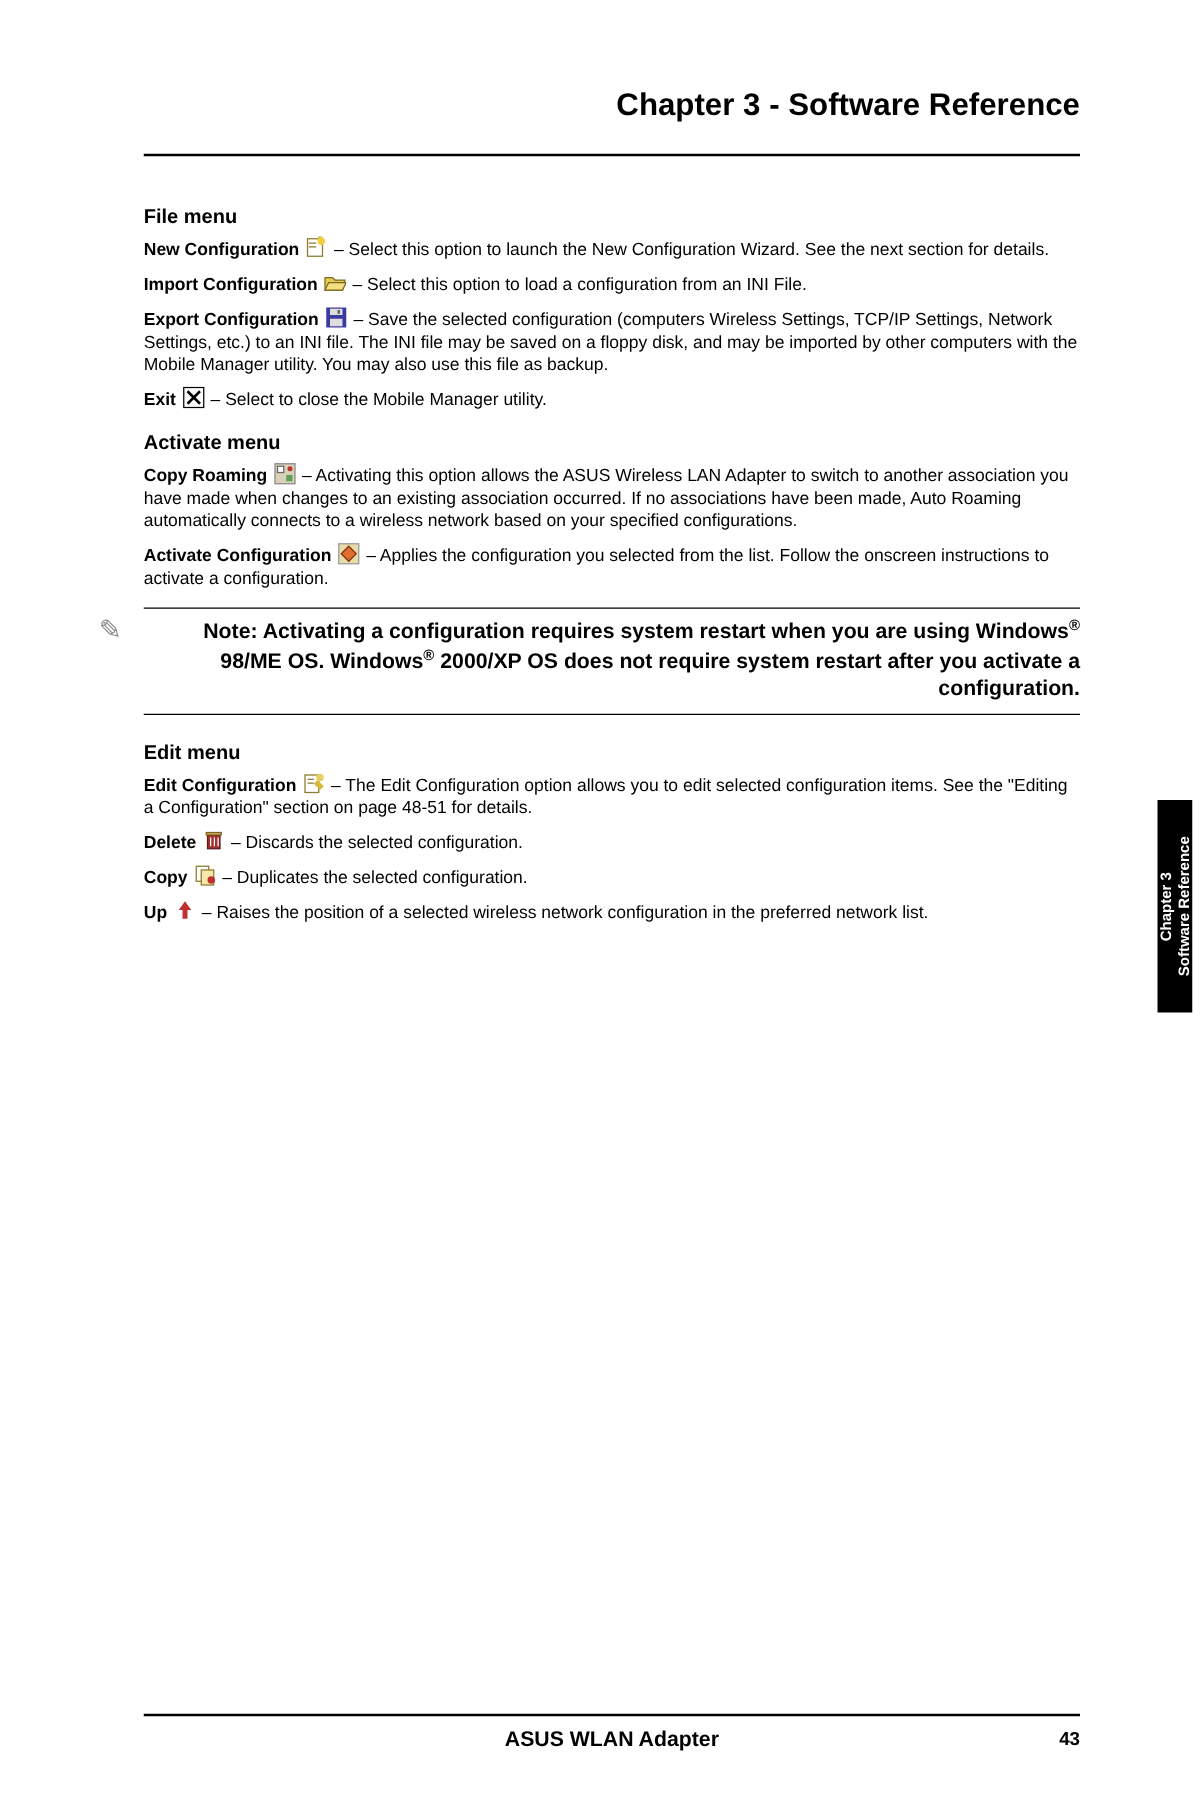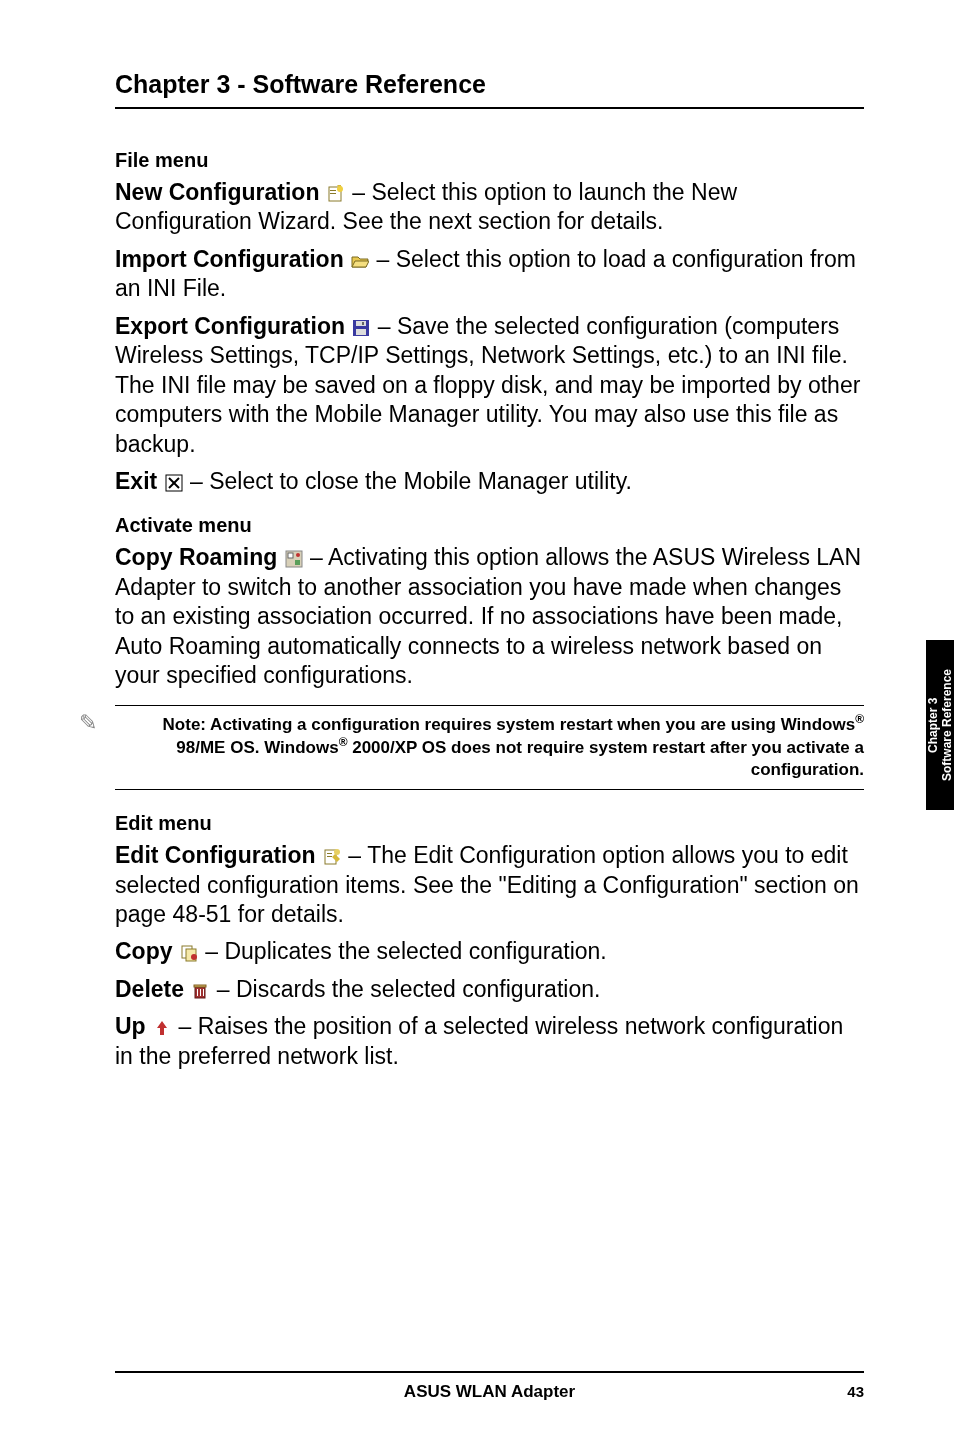--- a/index.html
+++ b/index.html
@@ -12,33 +12,33 @@
     color: #000;
   }
   .page {
     padding: 70px 90px 40px 115px;
     height: 100%;
     position: relative;
   }
   .chapter-title {
     font-size: 25px;
     font-weight: bold;
-    text-align: left;
-    padding-bottom: 8px;
+    text-align: right;
+    padding-bottom: 24px;
     border-bottom: 2px solid #000;
     margin-bottom: 40px;
   }
   .section-heading {
-    font-size: 20px;
+    font-size: 16px;
     font-weight: bold;
     margin-top: 18px;
     margin-bottom: 6px;
   }
   p.body {
-    font-size: 23px;
+    font-size: 14px;
     line-height: 1.28;
     margin-bottom: 8px;
   }
   .bold { font-weight: bold; }
   .sup { font-size: 12px; vertical-align: super; }
   .iconbox {
     display: inline-block;
     width: 18px;
     height: 18px;
     vertical-align: -3px;
@@ -153,20 +153,26 @@
 
   <p class="body">
     <span class="bold">Copy Roaming </span><span class="iconbox"><svg viewBox="0 0 18 18">
           <rect x="1" y="1" width="16" height="16" fill="#d8d0b8" stroke="#888"></rect>
           <rect x="3" y="3" width="5" height="5" fill="#fff" stroke="#666"></rect>
           <rect x="10" y="10" width="5" height="5" fill="#5a9e5a"></rect>
           <circle cx="13" cy="5" r="2" fill="#c03030"></circle>
         </svg></span><span> – Activating this option allows the ASUS Wireless LAN Adapter to switch to another association you have made when changes to an existing association occurred. If no associations have been made, Auto Roaming automatically connects to a wireless network based on your specified configurations.</span>
   </p>
 
+  <p class="body">
+    <span class="bold">Activate Configuration </span><span class="iconbox"><svg viewBox="0 0 18 18">
+          <rect x="1" y="1" width="16" height="16" fill="#e8dca8" stroke="#999"></rect>
+          <polygon points="9,3 15,9 9,15 3,9" fill="#e07030" stroke="#803010"></polygon>
+        </svg></span><span> – Applies the configuration you selected from the list. Follow the onscreen instructions to activate a configuration.</span>
+  </p>
 
   <div class="note-block">
     <span class="note-pencil">✎</span>
     <div class="note-text">
       <span>Note: Activating a configuration requires system restart when you are using Windows</span><span class="sup">®</span><span> 98/ME OS. Windows</span><span class="sup">®</span><span> 2000/XP OS does not require system restart after you activate a configuration.</span>
     </div>
   </div>
 
   <div class="section-heading">Edit menu</div>
 
@@ -175,38 +181,38 @@
           <rect x="2" y="2" width="11" height="14" fill="#fff" stroke="#8a7a2a"></rect>
           <rect x="4" y="5" width="5" height="1" fill="#8a7a2a"></rect>
           <rect x="4" y="8" width="5" height="1" fill="#8a7a2a"></rect>
           <polygon points="12,6 17,11 14,14 9,9" fill="#d6b93a"></polygon>
           <circle cx="14" cy="4" r="3" fill="#e8d060"></circle>
         </svg></span><span> – The Edit Configuration option allows you to edit selected configuration items. See the "Editing a Configuration" section on page 48-51 for details.</span>
   </p>
 
 
   <p class="body">
-    <span class="bold">Copy </span><span class="iconbox"><svg viewBox="0 0 18 18">
-          <rect x="2" y="2" width="10" height="12" fill="#fff" stroke="#8a7a2a"></rect>
-          <rect x="6" y="5" width="10" height="12" fill="#f5e8a8" stroke="#8a7a2a"></rect>
-          <circle cx="14" cy="13" r="3" fill="#c03030"></circle>
-        </svg></span><span> – Duplicates the selected configuration.</span>
-  </p>
-
-  <p class="body">
     <span class="bold">Delete </span><span class="iconbox"><svg viewBox="0 0 18 18">
           <rect x="4" y="5" width="10" height="11" fill="#a03030" stroke="#601818"></rect>
           <rect x="3" y="3" width="12" height="2" fill="#d0b060" stroke="#806020"></rect>
           <rect x="6" y="7" width="1" height="7" fill="#fff"></rect>
           <rect x="9" y="7" width="1" height="7" fill="#fff"></rect>
           <rect x="12" y="7" width="1" height="7" fill="#fff"></rect>
         </svg></span><span> – Discards the selected configuration.</span>
   </p>
 
   <p class="body">
+    <span class="bold">Copy </span><span class="iconbox"><svg viewBox="0 0 18 18">
+          <rect x="2" y="2" width="10" height="12" fill="#fff" stroke="#8a7a2a"></rect>
+          <rect x="6" y="5" width="10" height="12" fill="#f5e8a8" stroke="#8a7a2a"></rect>
+          <circle cx="14" cy="13" r="3" fill="#c03030"></circle>
+        </svg></span><span> – Duplicates the selected configuration.</span>
+  </p>
+
+  <p class="body">
     <span class="bold">Up </span><span class="iconbox"><svg viewBox="0 0 18 18">
           <polygon points="9,2 14,9 11,9 11,16 7,16 7,9 4,9" fill="#c03030"></polygon>
         </svg></span><span>  – Raises the position of a selected wireless network configuration in the preferred network list.</span>
   </p>
 
 </div>
 
 <div class="side-tab">
   <div>
     <span>Chapter 3</span><br>

